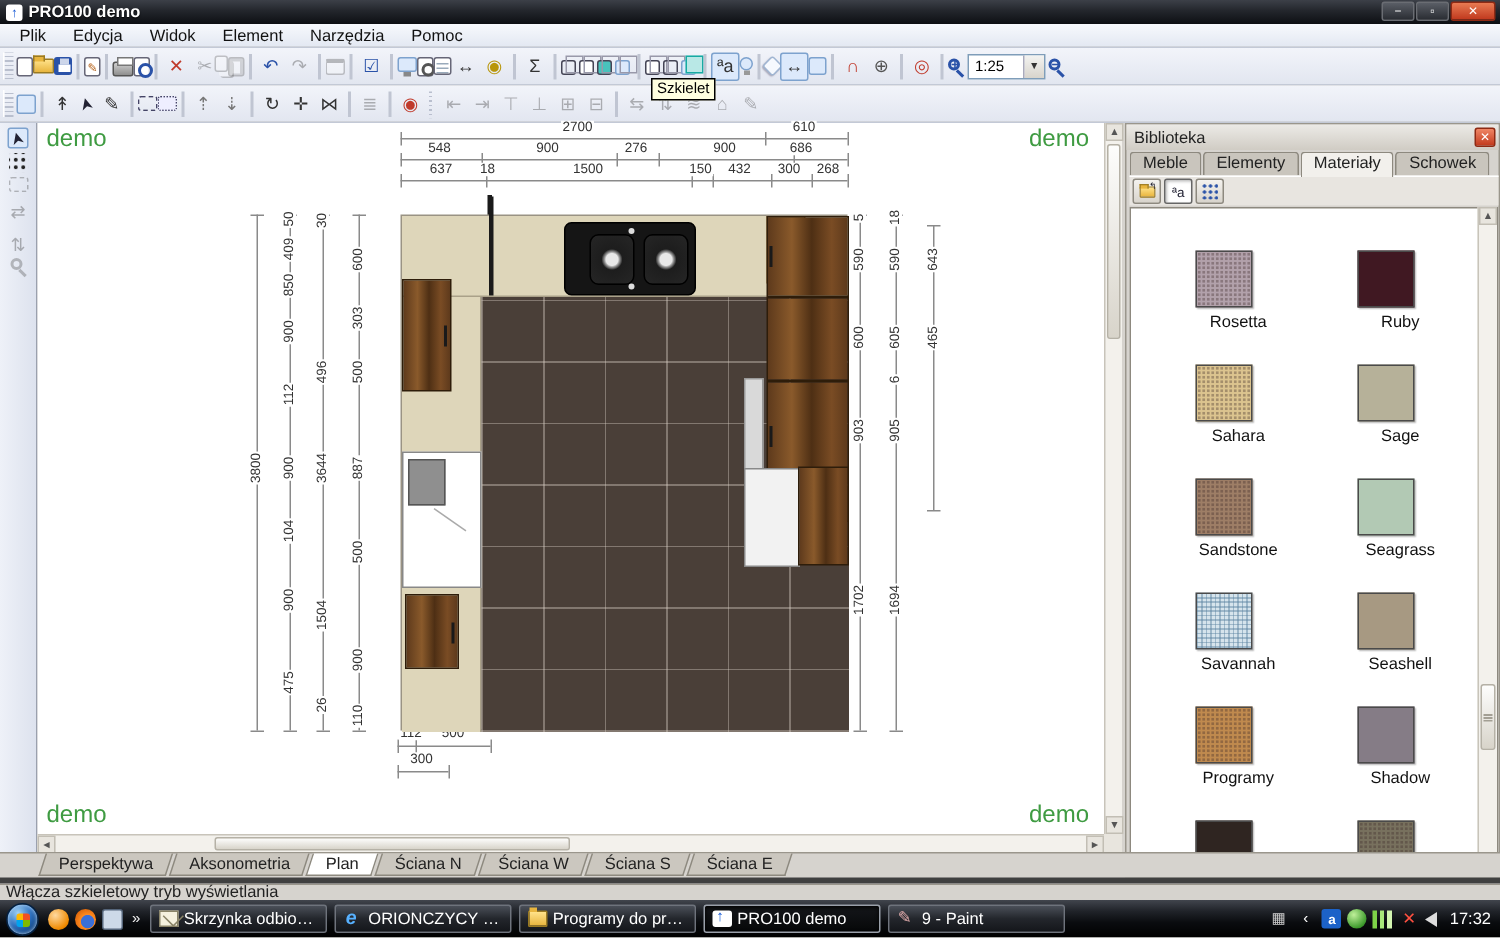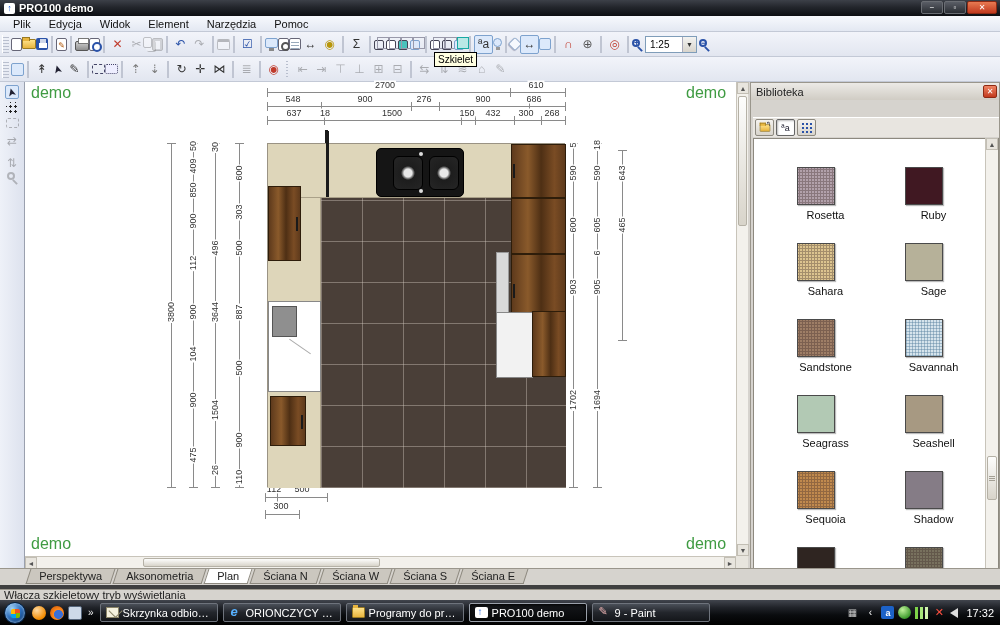--- a/index.html
+++ b/index.html
@@ -540,20 +540,27 @@
     <span class="sb-arrow" style="left:699px;top:0">►</span>
   </div>
   <div class="sb-corner"></div>
 </div>
 
 <div class="library">
   <div class="lib-title">
     <span>Biblioteka</span>
     <span class="lib-close">✕</span>
   </div>
+  <div class="lib-tabs">
+
+  <span class="ltab"><span>Meble</span></span>
+      <span class="ltab"><span>Elementy</span></span>
+      <span class="ltab active"><span>Materiały</span></span>
+      <span class="ltab"><span>Schowek</span></span>
+    </div>
   <div class="lib-path">
     <span class="pbtn">
         <span class="ic-folder ic-folderup" style="transform:scale(.75)"></span>
       </span>
     <span class="pbtn pressed">ªa</span>
     <span class="pbtn">
         <span class="ic-bluegrid"></span>
       </span>
   </div>
   <div class="matlist">
@@ -573,34 +580,34 @@
       </div>
         <div class="mat">
         <div class="sw" style="background-color: rgb(182, 177, 153);"></div>
         <div class="mlabel">Sage</div>
       </div>
         <div class="mat">
         <div class="sw sp" style="background-color: rgb(158, 126, 102);"></div>
         <div class="mlabel">Sandstone</div>
       </div>
         <div class="mat">
+        <div class="sw" style="background-color: rgb(178, 201, 180);"></div>
+        <div class="mlabel">Seagrass</div>
+      </div>
+        <div class="mat">
         <div class="sw gr" style="background-color: rgb(214, 228, 236);"></div>
         <div class="mlabel">Savannah</div>
       </div>
         <div class="mat">
-        <div class="sw" style="background-color: rgb(178, 201, 180);"></div>
-        <div class="mlabel">Seagrass</div>
-      </div>
-        <div class="mat">
         <div class="sw" style="background-color: rgb(167, 153, 130);"></div>
         <div class="mlabel">Seashell</div>
       </div>
         <div class="mat">
         <div class="sw sp" style="background-color: rgb(192, 138, 78);"></div>
-        <div class="mlabel">Sequoia</div>
+        <div class="mlabel">Programy</div>
       </div>
         <div class="mat">
         <div class="sw" style="background-color: rgb(133, 124, 134);"></div>
         <div class="mlabel">Shadow</div>
       </div>
         <div class="mat">
         <div class="sw" style="background-color: rgb(47, 37, 33);"></div>
         <div class="mlabel"></div>
       </div>
         <div class="mat">

